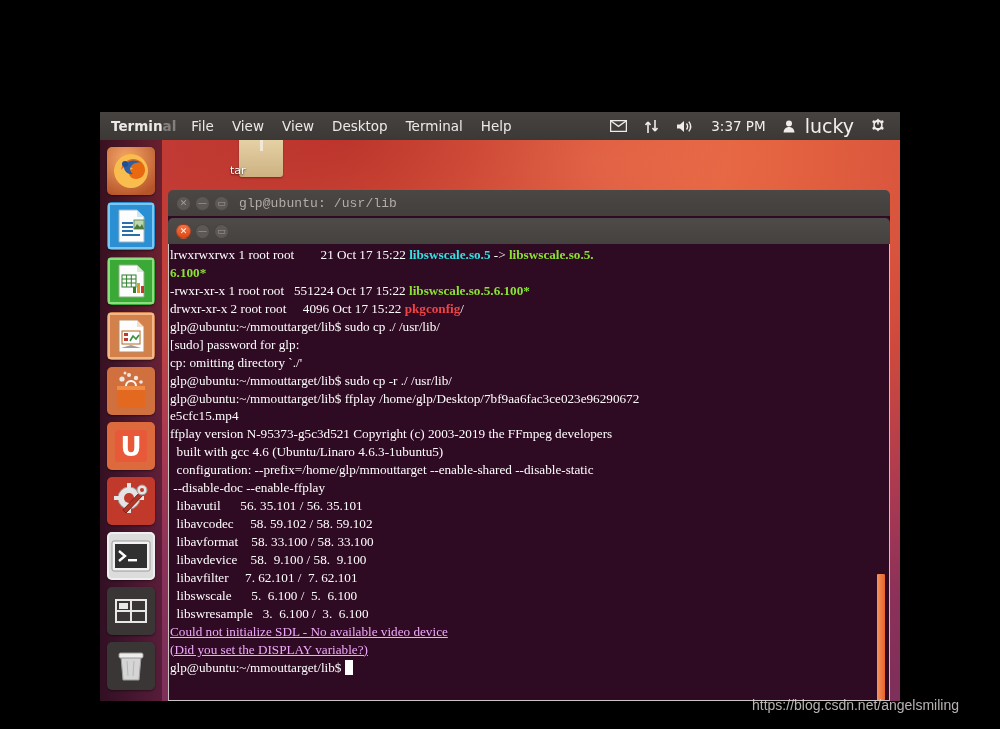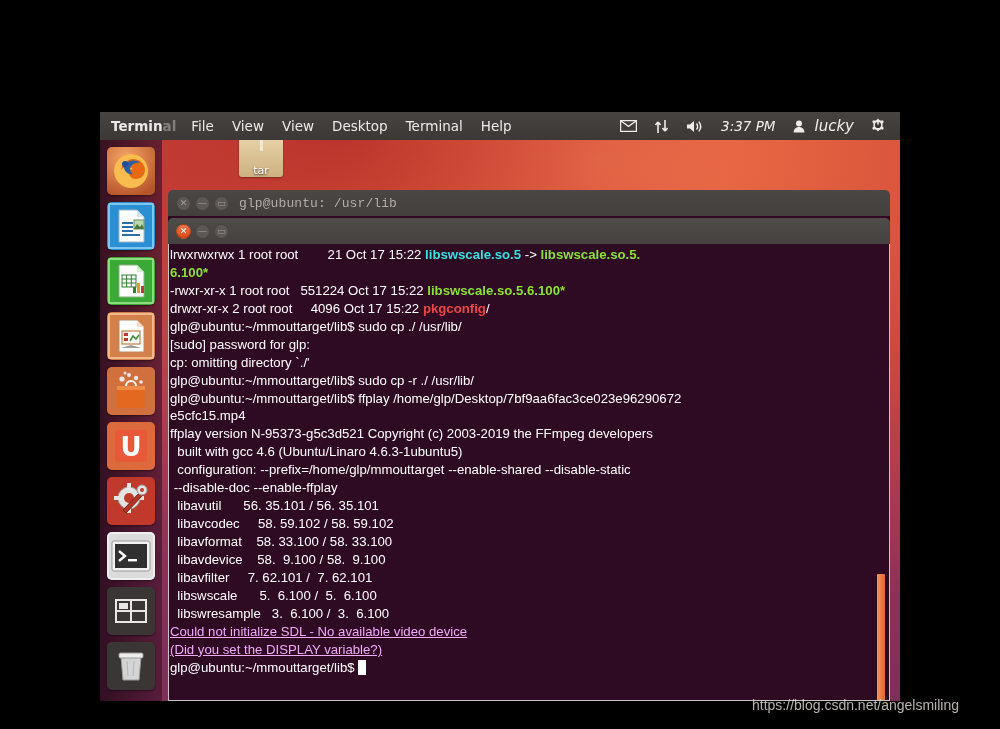--- a/index.html
+++ b/index.html
@@ -34,25 +34,25 @@
     color: #e6e3e0; font-size: 13.5px;
     z-index: 40; user-select: none;
   }
   .menu-group { display: flex; align-items: flex-start; height: 100%; }
   .menu-item {
     padding: 0 9px; height: 100%; display: flex; align-items: center;
     color: #eceae8; white-space: nowrap;
   }
   .menu-item.appname { font-weight: bold; padding-left: 11px; padding-right: 6px; }
   .menu-item.appname .fade { opacity: .38; }
-  .panel-right { margin-left: auto; display: flex; align-items: center; padding-right: 7px; gap: 3px; font-style: italic; }
+  .panel-right { margin-left: auto; display: flex; align-items: center; padding-right: 7px; gap: 3px; }
   .tray { display: flex; align-items: center; justify-content: center; padding: 0 7px; height: 100%; }
   .tray svg { display: block; }
   .clock { padding: 0 7px; font-size: 13.5px; color: #f2efed; }
-  .userlbl { padding-right: 6px; font-size: 15px; color: #f2efed; }
+  .userlbl { padding-right: 6px; font-size: 19px; color: #f2efed; }
 
   
   #launcher {
     position: absolute; left: 100px; top: 140px;
     width: 62px; height: 561px;
     background: linear-gradient(to right, rgba(41,12,29,.90), rgba(58,17,38,.80) 60%, rgba(72,22,45,.72));
     z-index: 30;
   }
   .licon {
     position: relative; width: 48px; height: 48px; margin: 7px auto 0 auto;
@@ -63,21 +63,21 @@
   .licon .glyph { width: 100%; height: 100%; display: block; }
   .licon.active::after {
     content: ""; position: absolute; right: -11px; top: 50%; margin-top: -5px;
     border-top: 5px solid transparent; border-bottom: 5px solid transparent;
     border-left: 6px solid #e8e6e4;
   }
   .licon.active { outline: 2px solid rgba(255,255,255,.55); outline-offset: -2px; }
 
   
   #tar-icon {
-    position: absolute; left: 130px; top: 25px; width: 62px; text-align: center; z-index: 5;
+    position: absolute; left: 130px; top: 25px; width: 62px; text-align: left; z-index: 5;
   }
   #tar-icon .box {
     width: 44px; height: 40px; margin: 0 auto;
     background: linear-gradient(#e7d3a8, #cdb181);
     border-radius: 3px; position: relative;
     box-shadow: 0 1px 2px rgba(0,0,0,.35);
   }
   #tar-icon .box::before {
     content: ""; position: absolute; left: 50%; top: 0; width: 3px; height: 14px;
     margin-left: -1.5px; background: rgba(255,255,255,.55);
@@ -115,21 +115,21 @@
   #term-body {
     position: relative;
     width: 722px; height: 457px;
     background: #2f0a23;
     border: 1px solid #c9c5c2;
     border-top: none;
     overflow: hidden;
   }
   #term-text {
     position: absolute; left: 1px; top: 2px;
-    font-family: Liberation Sans, sans-serif;
+    font-family: Liberation Serif, serif;
     font-size: 13.2px; line-height: 17.95px;
     color: #ffffff; white-space: pre;
     letter-spacing: 0px;
   }
   #term-text .ln { display: block; height: 17.95px; }
   .c-link { color: #34e2e2; font-weight: bold; }
   .c-exec { color: #8ae234; font-weight: bold; }
   .c-dir  { color: #ef4444; font-weight: bold; }
   .c-err  { color: #f0abfc; text-decoration: underline; }
   .cursor {

